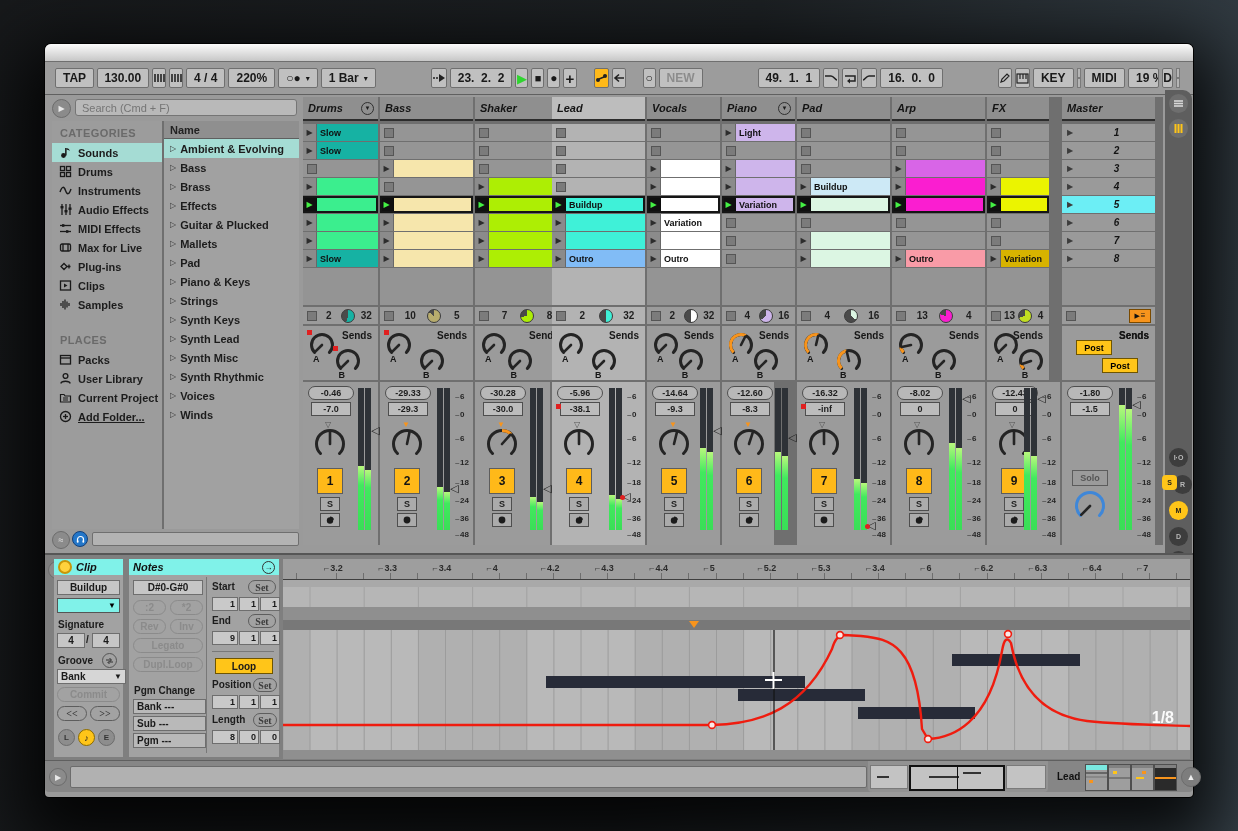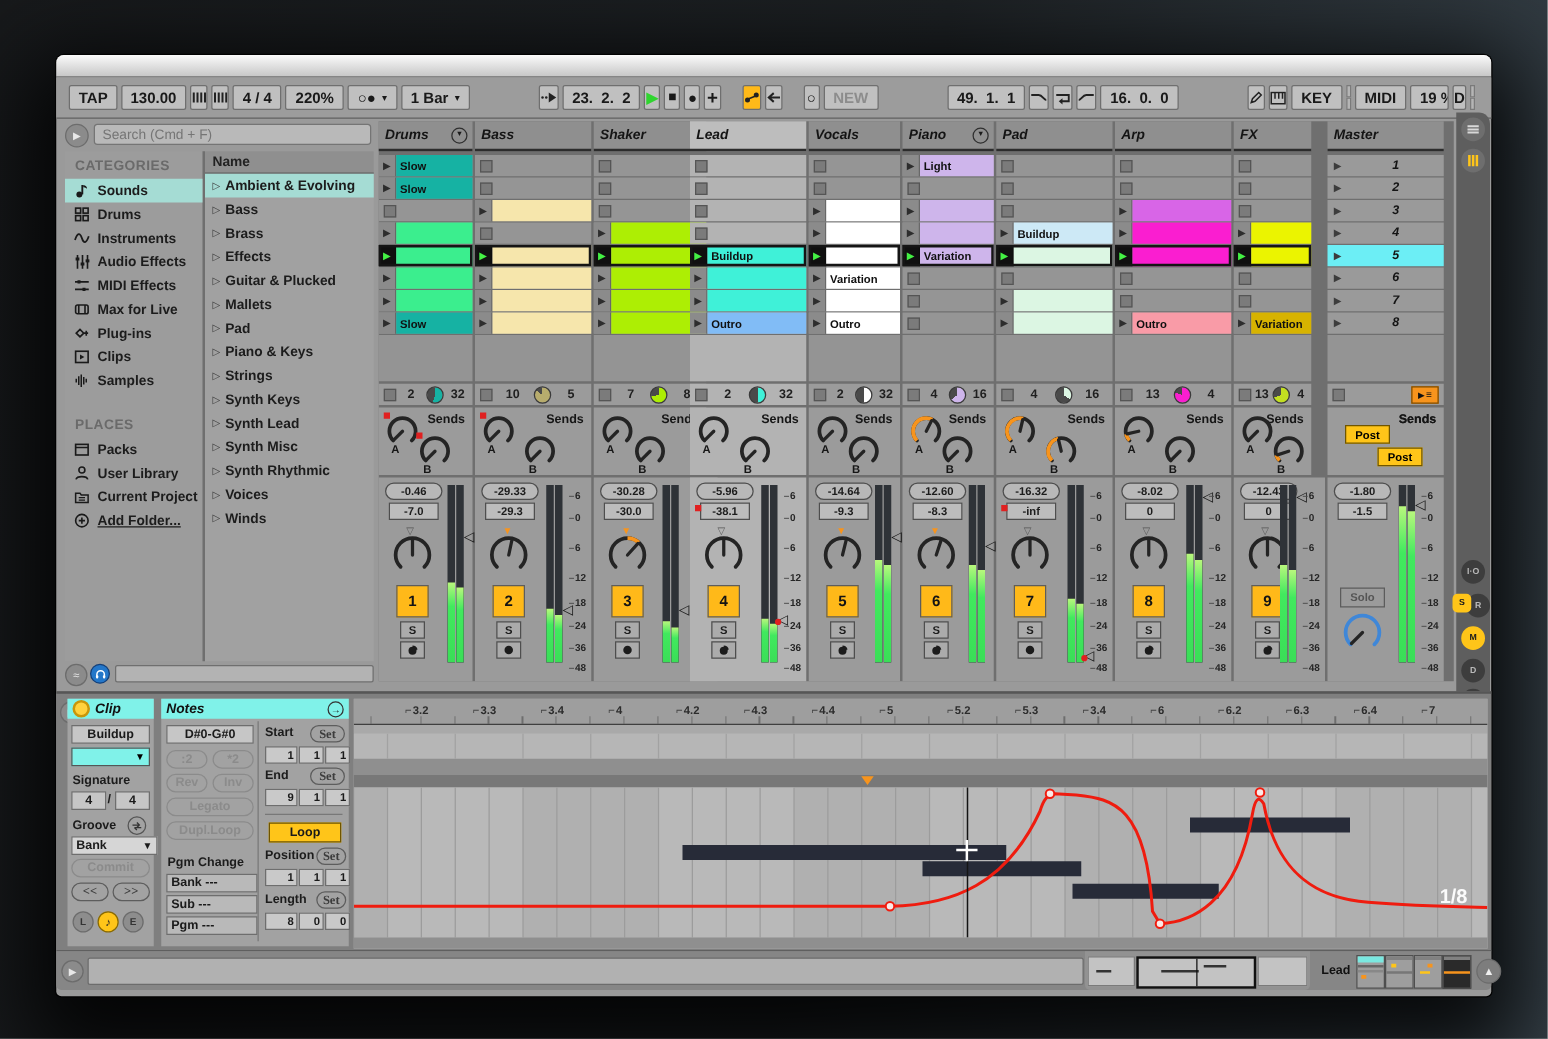--- a/index.html
+++ b/index.html
@@ -658,21 +658,21 @@
               <line x1="13" y1="13" x2="6.3" y2="19.7" stroke="#242424" stroke-width="2.6" stroke-linecap="round"></line>
             </svg></div>
           <span class="klbl" style="left: 10px; top: 28px;">A</span>
           <div class="abs" style="left: 31.5px; top: 22px;"><svg width="26" height="26">
               <path d="M5.6,20.4 A10.5,10.5 0 1 1 20.4,20.4" stroke="#242424" stroke-width="3" fill="none" stroke-linecap="round"></path>
               <line x1="13" y1="13" x2="6.3" y2="19.7" stroke="#242424" stroke-width="2.6" stroke-linecap="round"></line>
             </svg></div>
           <span class="klbl" style="left: 35.5px; top: 44px;">B</span>
         </div>
       </div>
-      <div class="mix" style="left: 172px; top: 285px; width: 75px; height: 163px; padding-left: 24px;">
+      <div class="mix" style="left: 172px; top: 285px; width: 75px; height: 163px;">
         <div class="pill">-30.28</div>
         <div class="volbox">-30.0</div>
         <div class="pantri on">▼</div>
         <div class="abs" style="left: 11px; top: 46px;"><svg width="32" height="32">
             <path d="M6.5,25.5 A13.5,13.5 0 1 1 25.5,25.5" stroke="#242424" stroke-width="3" fill="none" stroke-linecap="round"></path>
             <path d="M16.0,2.5 A13.5,13.5 0 0 1 25.0,6.0" stroke="#f7941d" stroke-width="3" fill="none"></path>
             <line x1="16" y1="16" x2="24.4" y2="6.7" stroke="#242424" stroke-width="2.6" stroke-linecap="round"></line>
           </svg></div>
         <div class="numbtn">3</div>
         <div class="sbtn">S</div>
@@ -923,21 +923,21 @@
               <line x1="13" y1="13" x2="17.3" y2="4.5" stroke="#242424" stroke-width="2.6" stroke-linecap="round"></line>
             </svg></div>
           <span class="klbl" style="left: 10px; top: 28px;">A</span>
           <div class="abs" style="left: 30.66px; top: 22px;"><svg width="26" height="26">
               <path d="M5.6,20.4 A10.5,10.5 0 1 1 20.4,20.4" stroke="#242424" stroke-width="3" fill="none" stroke-linecap="round"></path>
               <line x1="13" y1="13" x2="6.3" y2="19.7" stroke="#242424" stroke-width="2.6" stroke-linecap="round"></line>
             </svg></div>
           <span class="klbl" style="left: 34.66px; top: 44px;">B</span>
         </div>
       </div>
-      <div class="mix" style="left: 419px; top: 285px; width: 73px; height: 163px;">
+      <div class="mix" style="left: 419px; top: 285px; width: 52px; height: 163px;">
         <div class="pill">-12.60</div>
         <div class="volbox">-8.3</div>
         <div class="pantri on">▼</div>
         <div class="abs" style="left: 11px; top: 46px;"><svg width="32" height="32">
             <path d="M6.5,25.5 A13.5,13.5 0 1 1 25.5,25.5" stroke="#242424" stroke-width="3" fill="none" stroke-linecap="round"></path>
             <line x1="16" y1="16" x2="19.9" y2="4.1" stroke="#242424" stroke-width="2.6" stroke-linecap="round"></line>
           </svg></div>
         <div class="numbtn">6</div>
         <div class="sbtn">S</div>
         <div class="armbtn">

